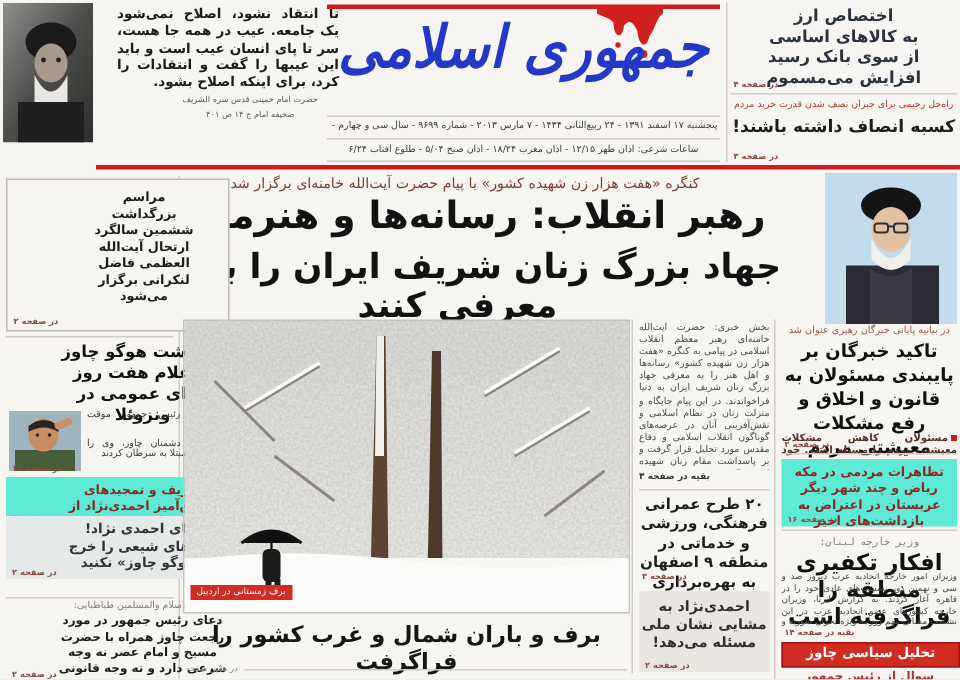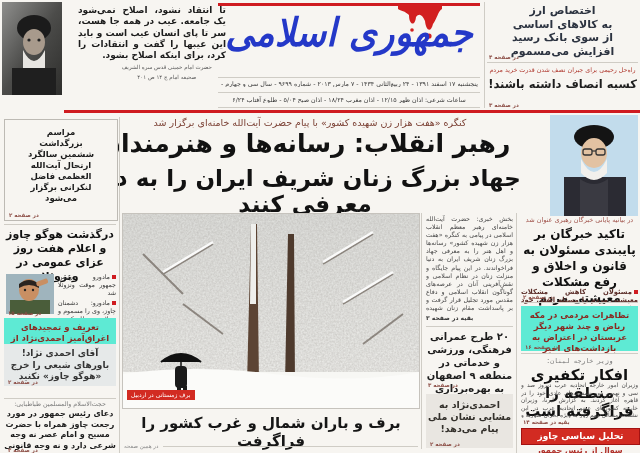--- a/index.html
+++ b/index.html
@@ -36,21 +36,21 @@
 
   .main-red-rule{left:64px;top:110px;width:576px;height:3px;background:#cf1b20;}
 
   
   .lead-kicker{left:80px;top:117px;width:460px;text-align:center;font-size:9.5px;color:#7b4034;}
   .lead-h1{left:66px;top:129px;width:478px;text-align:center;font-size:25px;font-weight:900;color:#121212;}
   .lead-h2{left:60px;top:165px;width:490px;text-align:center;font-size:23px;font-weight:900;color:#121212;}
   .khamenei{left:550px;top:115px;width:88px;height:101px;}
 
   
-  .lc{left:4px;width:112px;}
+  .lc{left:4px;width:112px;padding-left:35px;}
   .memorial{top:119px;height:100px;border:1px solid #bdbab4;background:#f7f5f1;}
   .memorial .t{width:72px;margin:7px auto 0;font-size:8.5px;font-weight:bold;line-height:11px;text-align:center;color:#1d1d1d;}
   .memorial .pageref{position:absolute;left:4px;bottom:2px;}
   .chavez{top:228px;height:88px;}
   .chavez .h{font-size:11px;font-weight:900;line-height:14px;text-align:center;color:#111;}
   .chavez-photo{position:absolute;left:2px;top:46px;width:48px;height:40px;}
   .chavez .bl{position:absolute;right:0;left:54px;top:45px;font-size:6.3px;line-height:7.8px;color:#333;text-align:justify;}
   .chavez .bl .row{margin-bottom:3px;}
   .rsq{display:inline-block;width:4px;height:4px;background:#cf1b20;margin-left:2px;}
   .chavez .pageref{position:absolute;left:4px;bottom:0;}
@@ -263,21 +263,21 @@
   </div>
 
   <div class="abs mc article-body">بخش خبری: حضرت آیت‌الله خامنه‌ای رهبر معظم انقلاب اسلامی در پیامی به کنگره «هفت هزار زن شهیده کشور» رسانه‌ها و اهل هنر را به معرفی جهاد بزرگ زنان شریف ایران به دنیا فراخواندند. در این پیام جایگاه و منزلت زنان در نظام اسلامی و نقش‌آفرینی آنان در عرصه‌های گوناگون انقلاب اسلامی و دفاع مقدس مورد تجلیل قرار گرفت و بر پاسداشت مقام زنان شهیده کشور تاکید شد.</div>
   <div class="abs mc article-more">بقیه در صفحه ۳</div>
   <div class="hl" style="left:426px;top:326px;width:87px;height:1px"></div>
   <div class="abs mc isfahan">
     <div class="t">۲۰ طرح عمرانی فرهنگی، ورزشی و خدماتی در منطقه ۹ اصفهان به بهره‌برداری رسید</div>
     <div class="pageref">در صفحه ۳</div>
   </div>
   <div class="abs mc mashaei">
-    <div class="t">احمدی‌نژاد به مشایی نشان ملی پیام می‌دهد!</div>
+    <div class="t">احمدی‌نژاد به مشایی نشان ملی مسئله می‌دهد!</div>
     <div class="pageref">در صفحه ۲</div>
   </div>
 
   <div class="abs rc kh-kick">در بیانیه پایانی خبرگان رهبری عنوان شد</div>
   <div class="abs rc kh-head">تاکید خبرگان بر پایبندی مسئولان به قانون و اخلاق و رفع مشکلات معیشتی مردم</div>
   <div class="abs rc kh-bullet"><span class="rsq"></span><span>مسئولان کاهش مشکلات معیشتی مردم را مسئله اصلی خود بدانند</span></div>
   <div class="abs pageref kh-ref">در صفحه ۲</div>
   <div class="hl" style="left:521px;top:302px;width:117px;height:1px"></div>
 
   <div class="abs rc pinkbox rc-pink">

